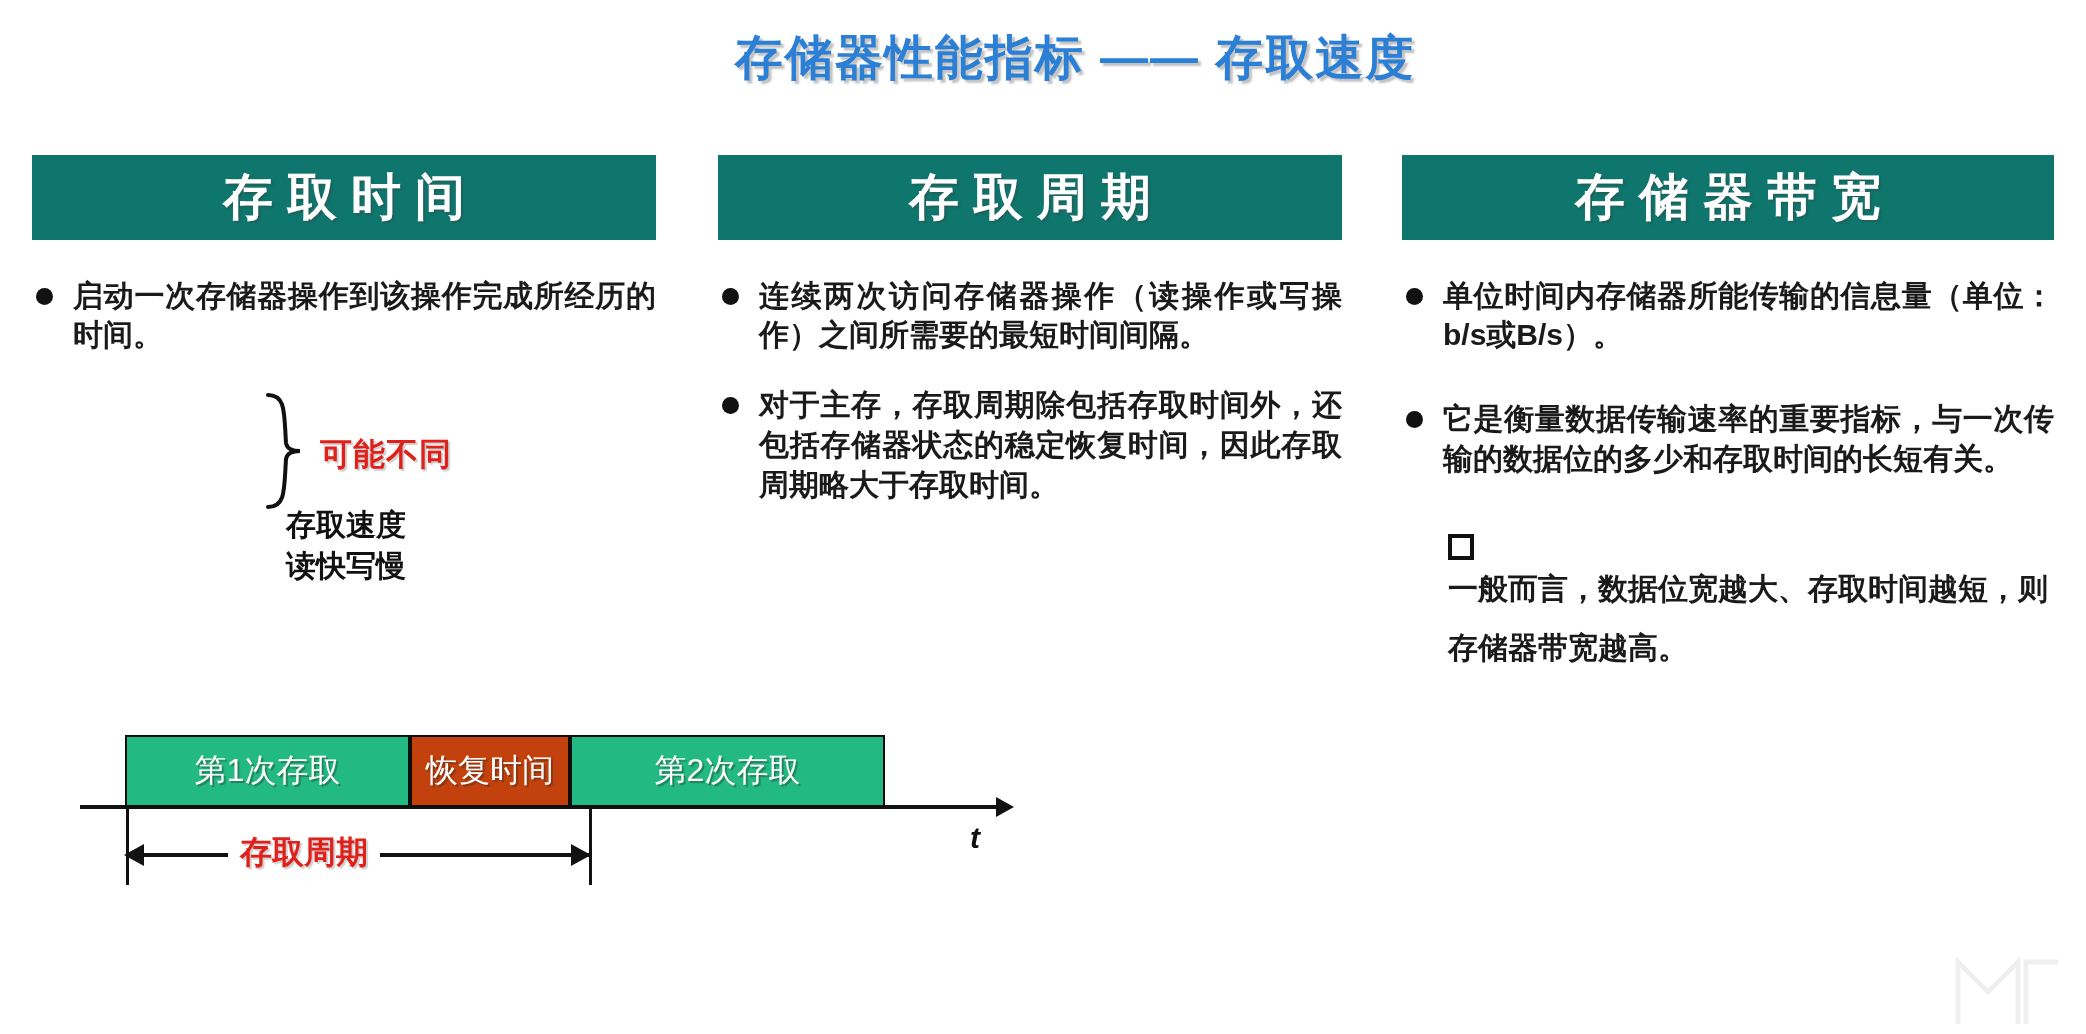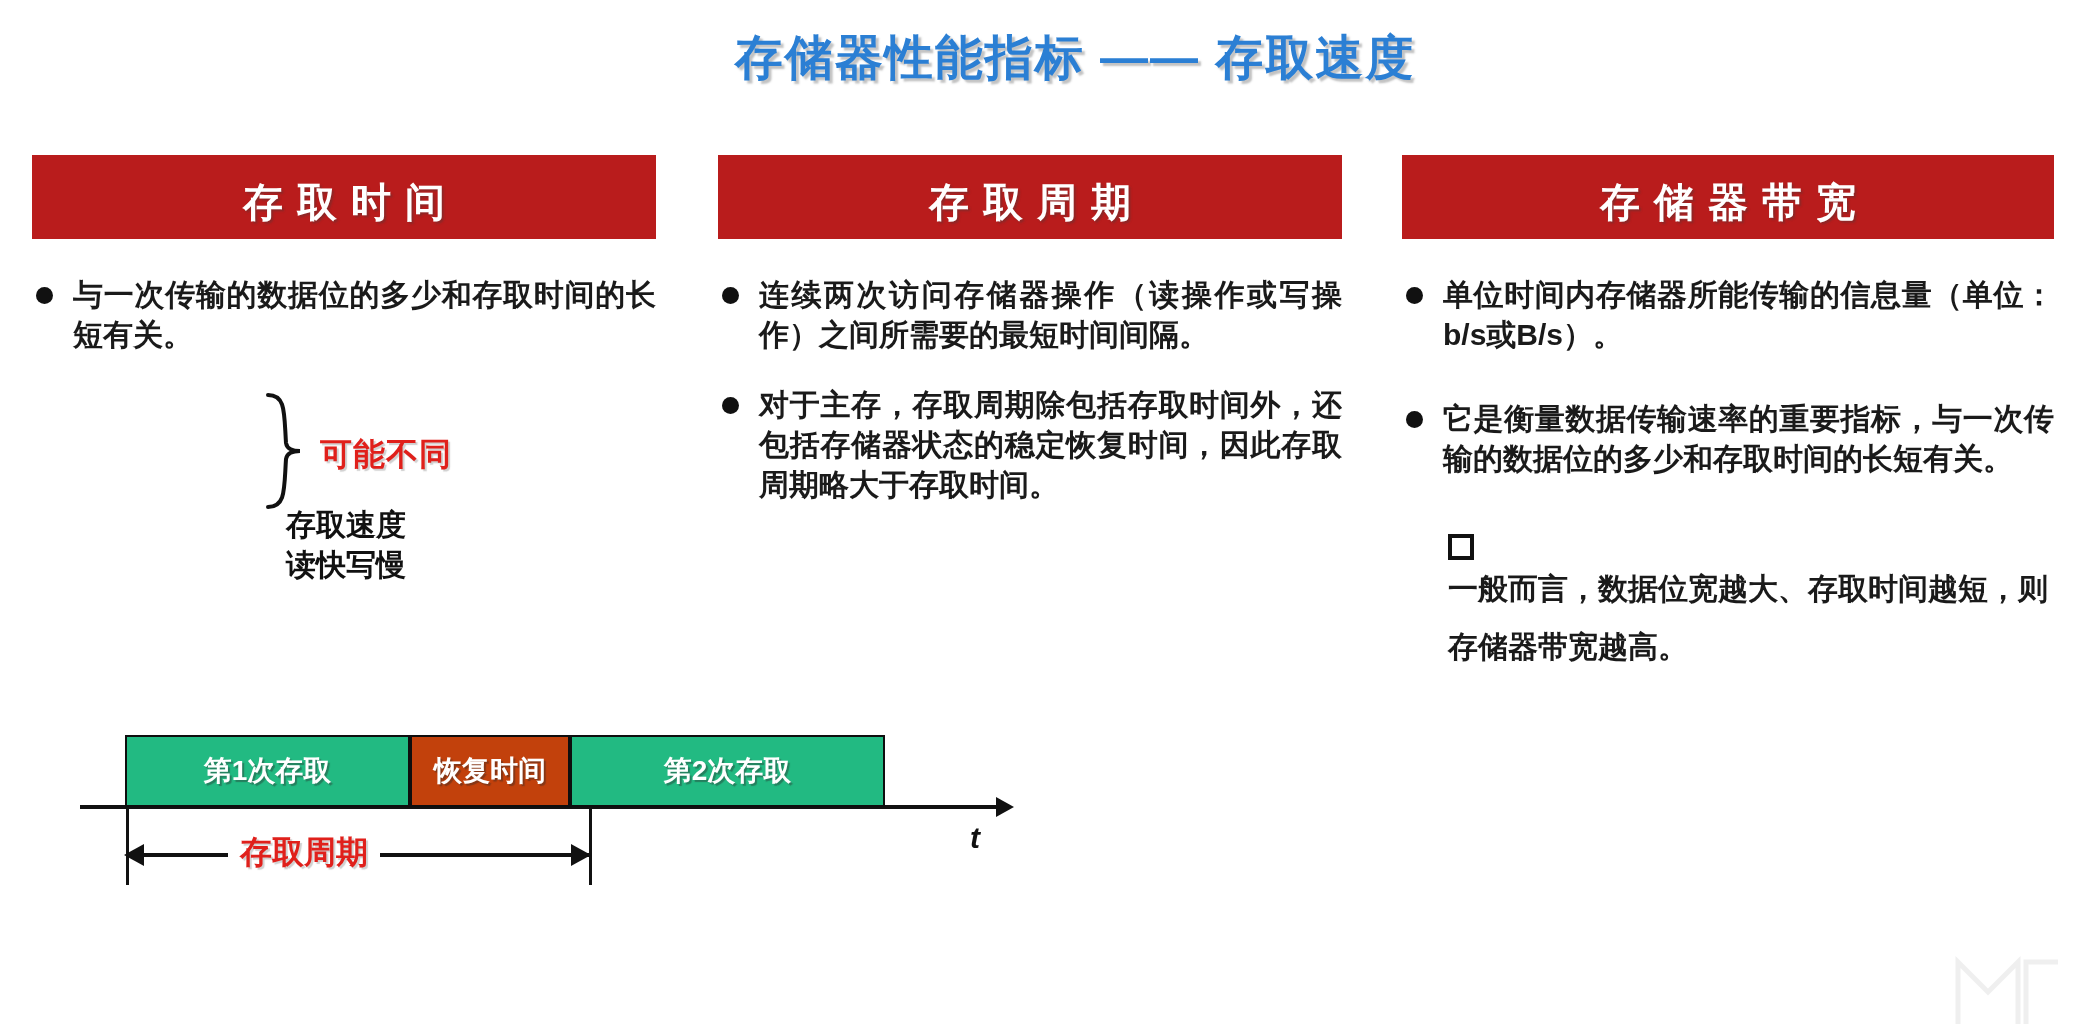--- a/index.html
+++ b/index.html
@@ -35,28 +35,28 @@
   
   .col {
     position: absolute;
     top: 155px;
   }
   .col-1 { left: 32px;   width: 624px; }
   .col-2 { left: 718px;  width: 624px; }
   .col-3 { left: 1402px; width: 652px; }
 
   .col-header {
-    background: #b91c1c;
+    background: #0f766e;
     color: #ffffff;
-    font-size: 40px;
+    font-size: 50px;
     font-weight: bold;
     text-align: center;
     letter-spacing: 14px;
     text-indent: 14px;
-    padding: 26px 0 16px 0;
+    padding: 16px 0 16px 0;
     line-height: 1.05;
     text-shadow: 2px 2px 2px rgba(60,60,60,0.35);
   }
 
   .col-body {
     margin-top: 36px;
     font-size: 30px;
     font-weight: bold;
     line-height: 1.33;
   }
@@ -171,22 +171,22 @@
     left: 45px;
     top: 0;
     display: flex;
     height: 72px;
   }
   .tl-block {
     display: flex;
     align-items: center;
     justify-content: center;
     color: #ffffff;
-    font-size: 28px;
-    font-weight: bold;
+    font-size: 32px;
+    font-weight: normal;
     border: 2px solid #0e0e0e;
     box-sizing: border-box;
     text-shadow: 2px 2px 1px rgba(40,40,40,0.4);
   }
   .tl-access1 { width: 285px;  background: #22ba82; }
   .tl-recover { width: 160px;  background: #c2410c; }
   .tl-access2 { width: 315px;  background: #22ba82; }
 
   .tick {
     position: absolute;
@@ -254,21 +254,21 @@
 <div class="slide-title">存储器性能指标 —— 存取速度</div>
 
 <div class="col col-1">
 
   <div class="col-header">存取时间</div>
 
   <div class="col-body">
 
     <div class="bullet">
       <span class="dot"></span>
-      <span class="btext">与一次传输的数据位的多少和存取时间的长短有关。</span>
+      <span class="btext">启动一次存储器操作到该操作完成所经历的时间。</span>
     </div>
 
     <div class="brace-group">
 
 
       <svg class="brace-svg" width="58" height="120" viewBox="0 0 58 120">
         <path d="M4 4 C 22 4, 20 22, 22 52 C 23 58, 28 60, 36 60
                  C 28 60, 23 62, 22 68 C 20 98, 22 116, 4 116" fill="none" stroke="#111111" stroke-width="4" stroke-linecap="round"></path>
       </svg>
 

